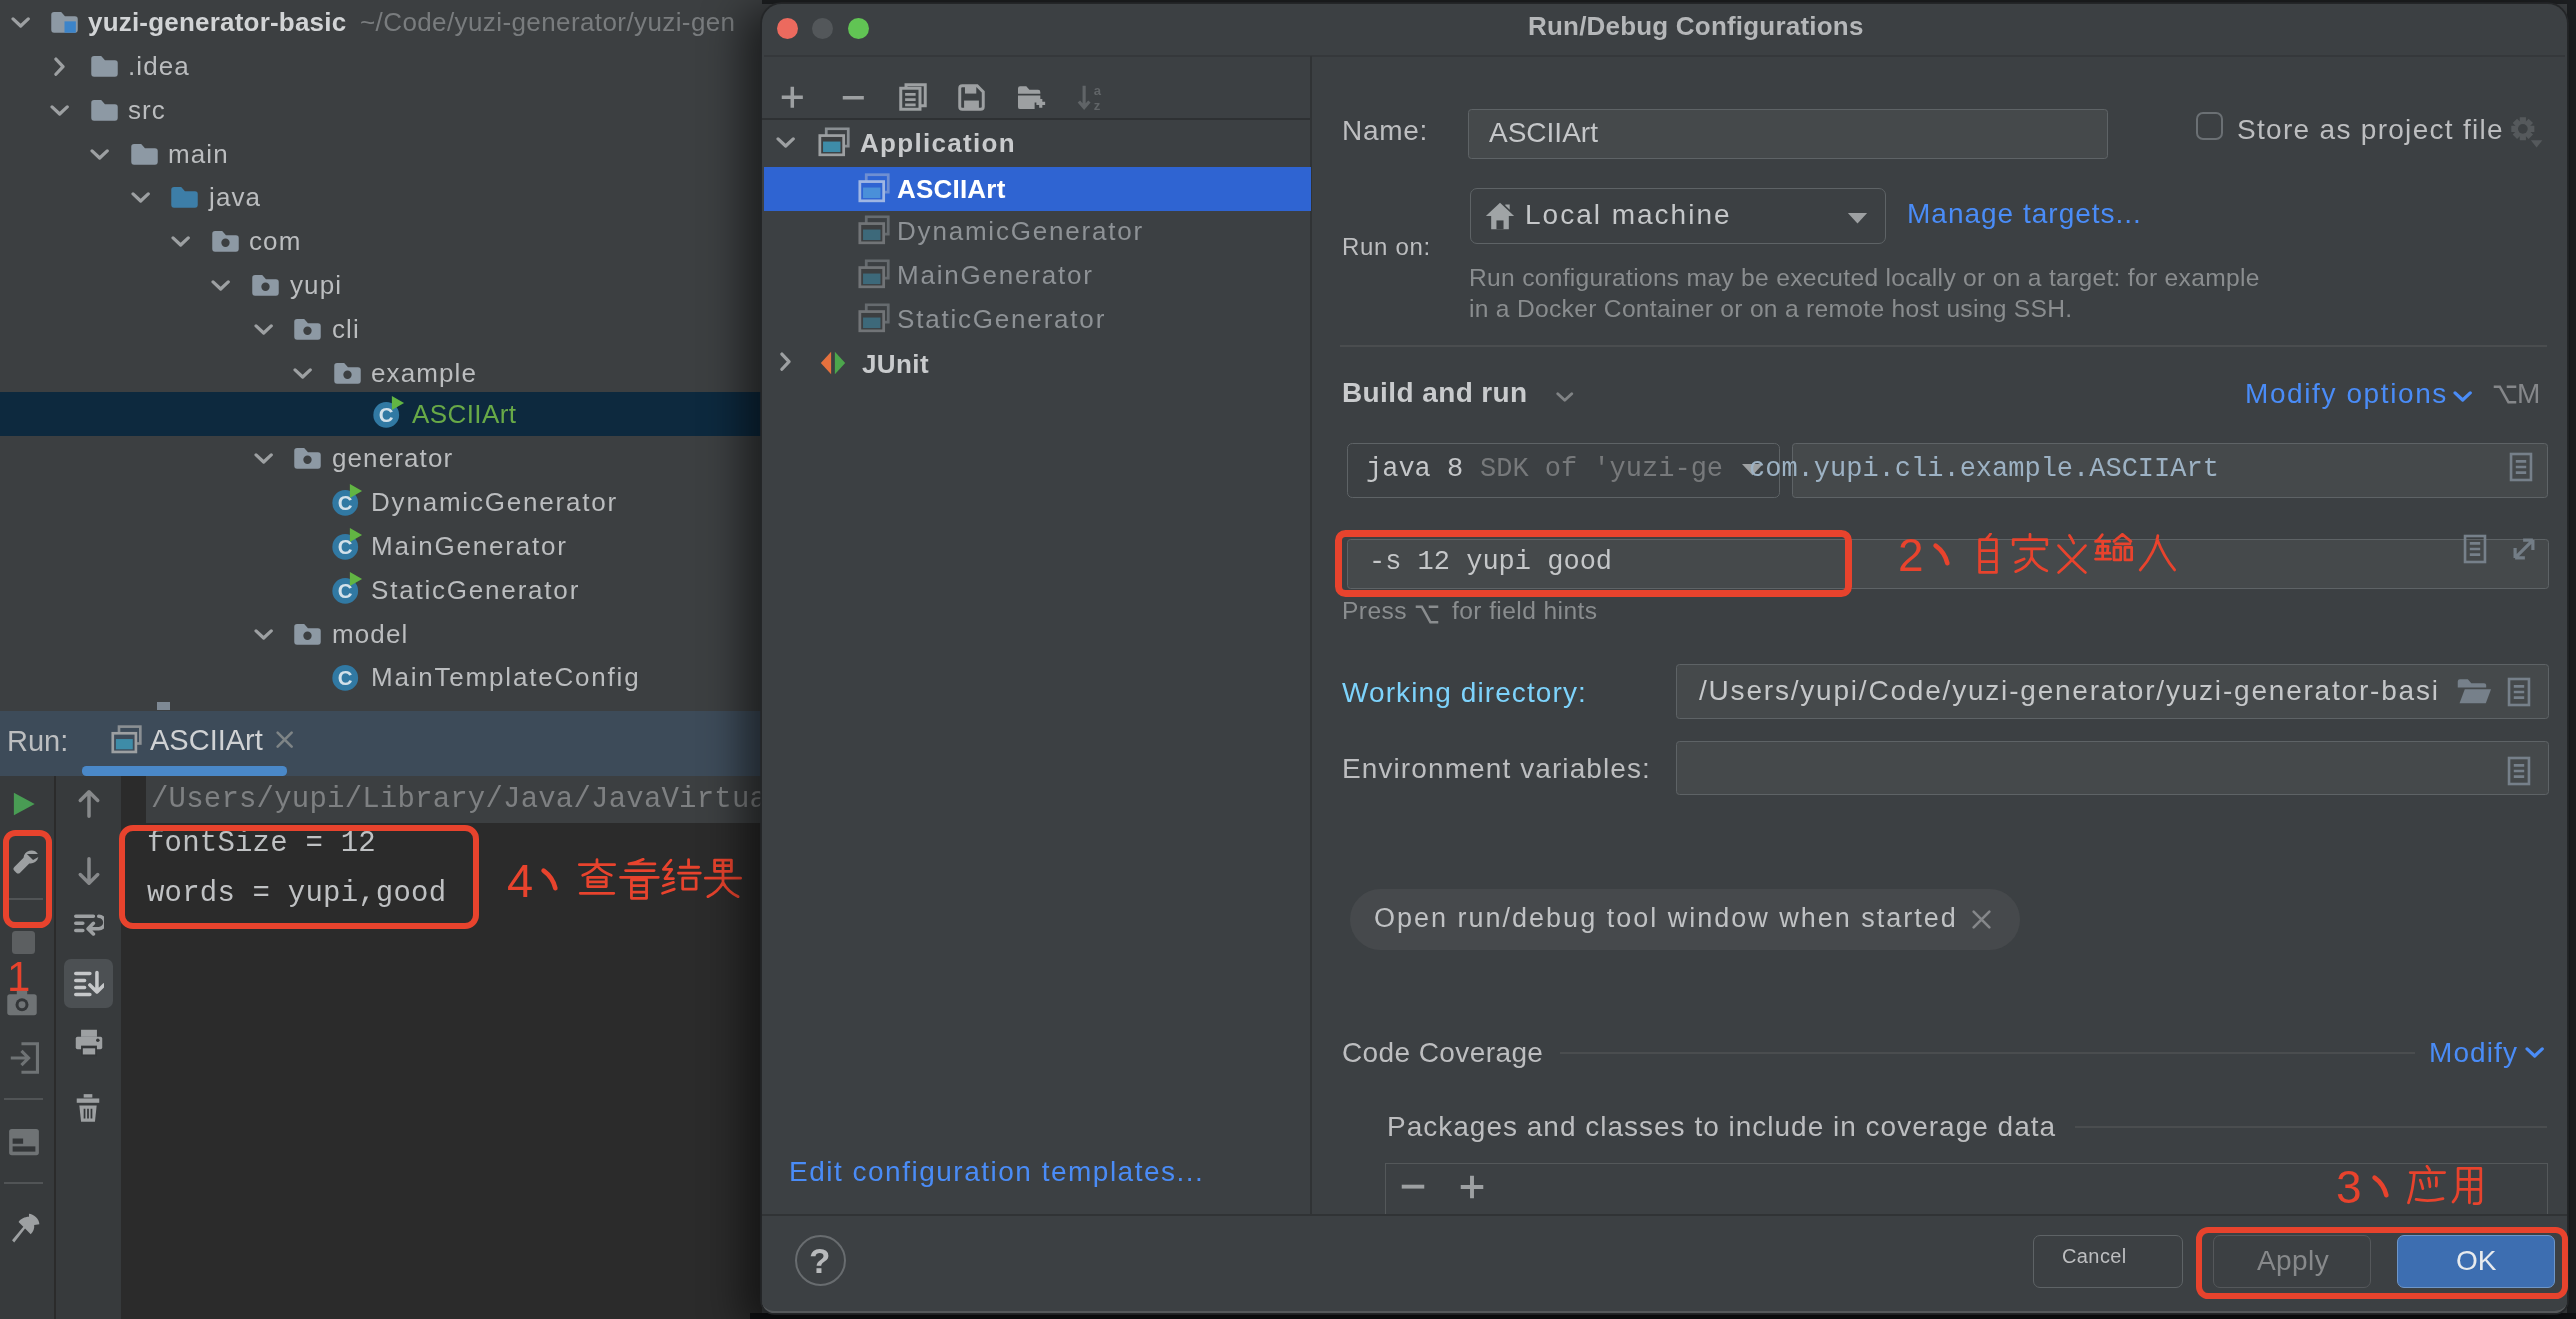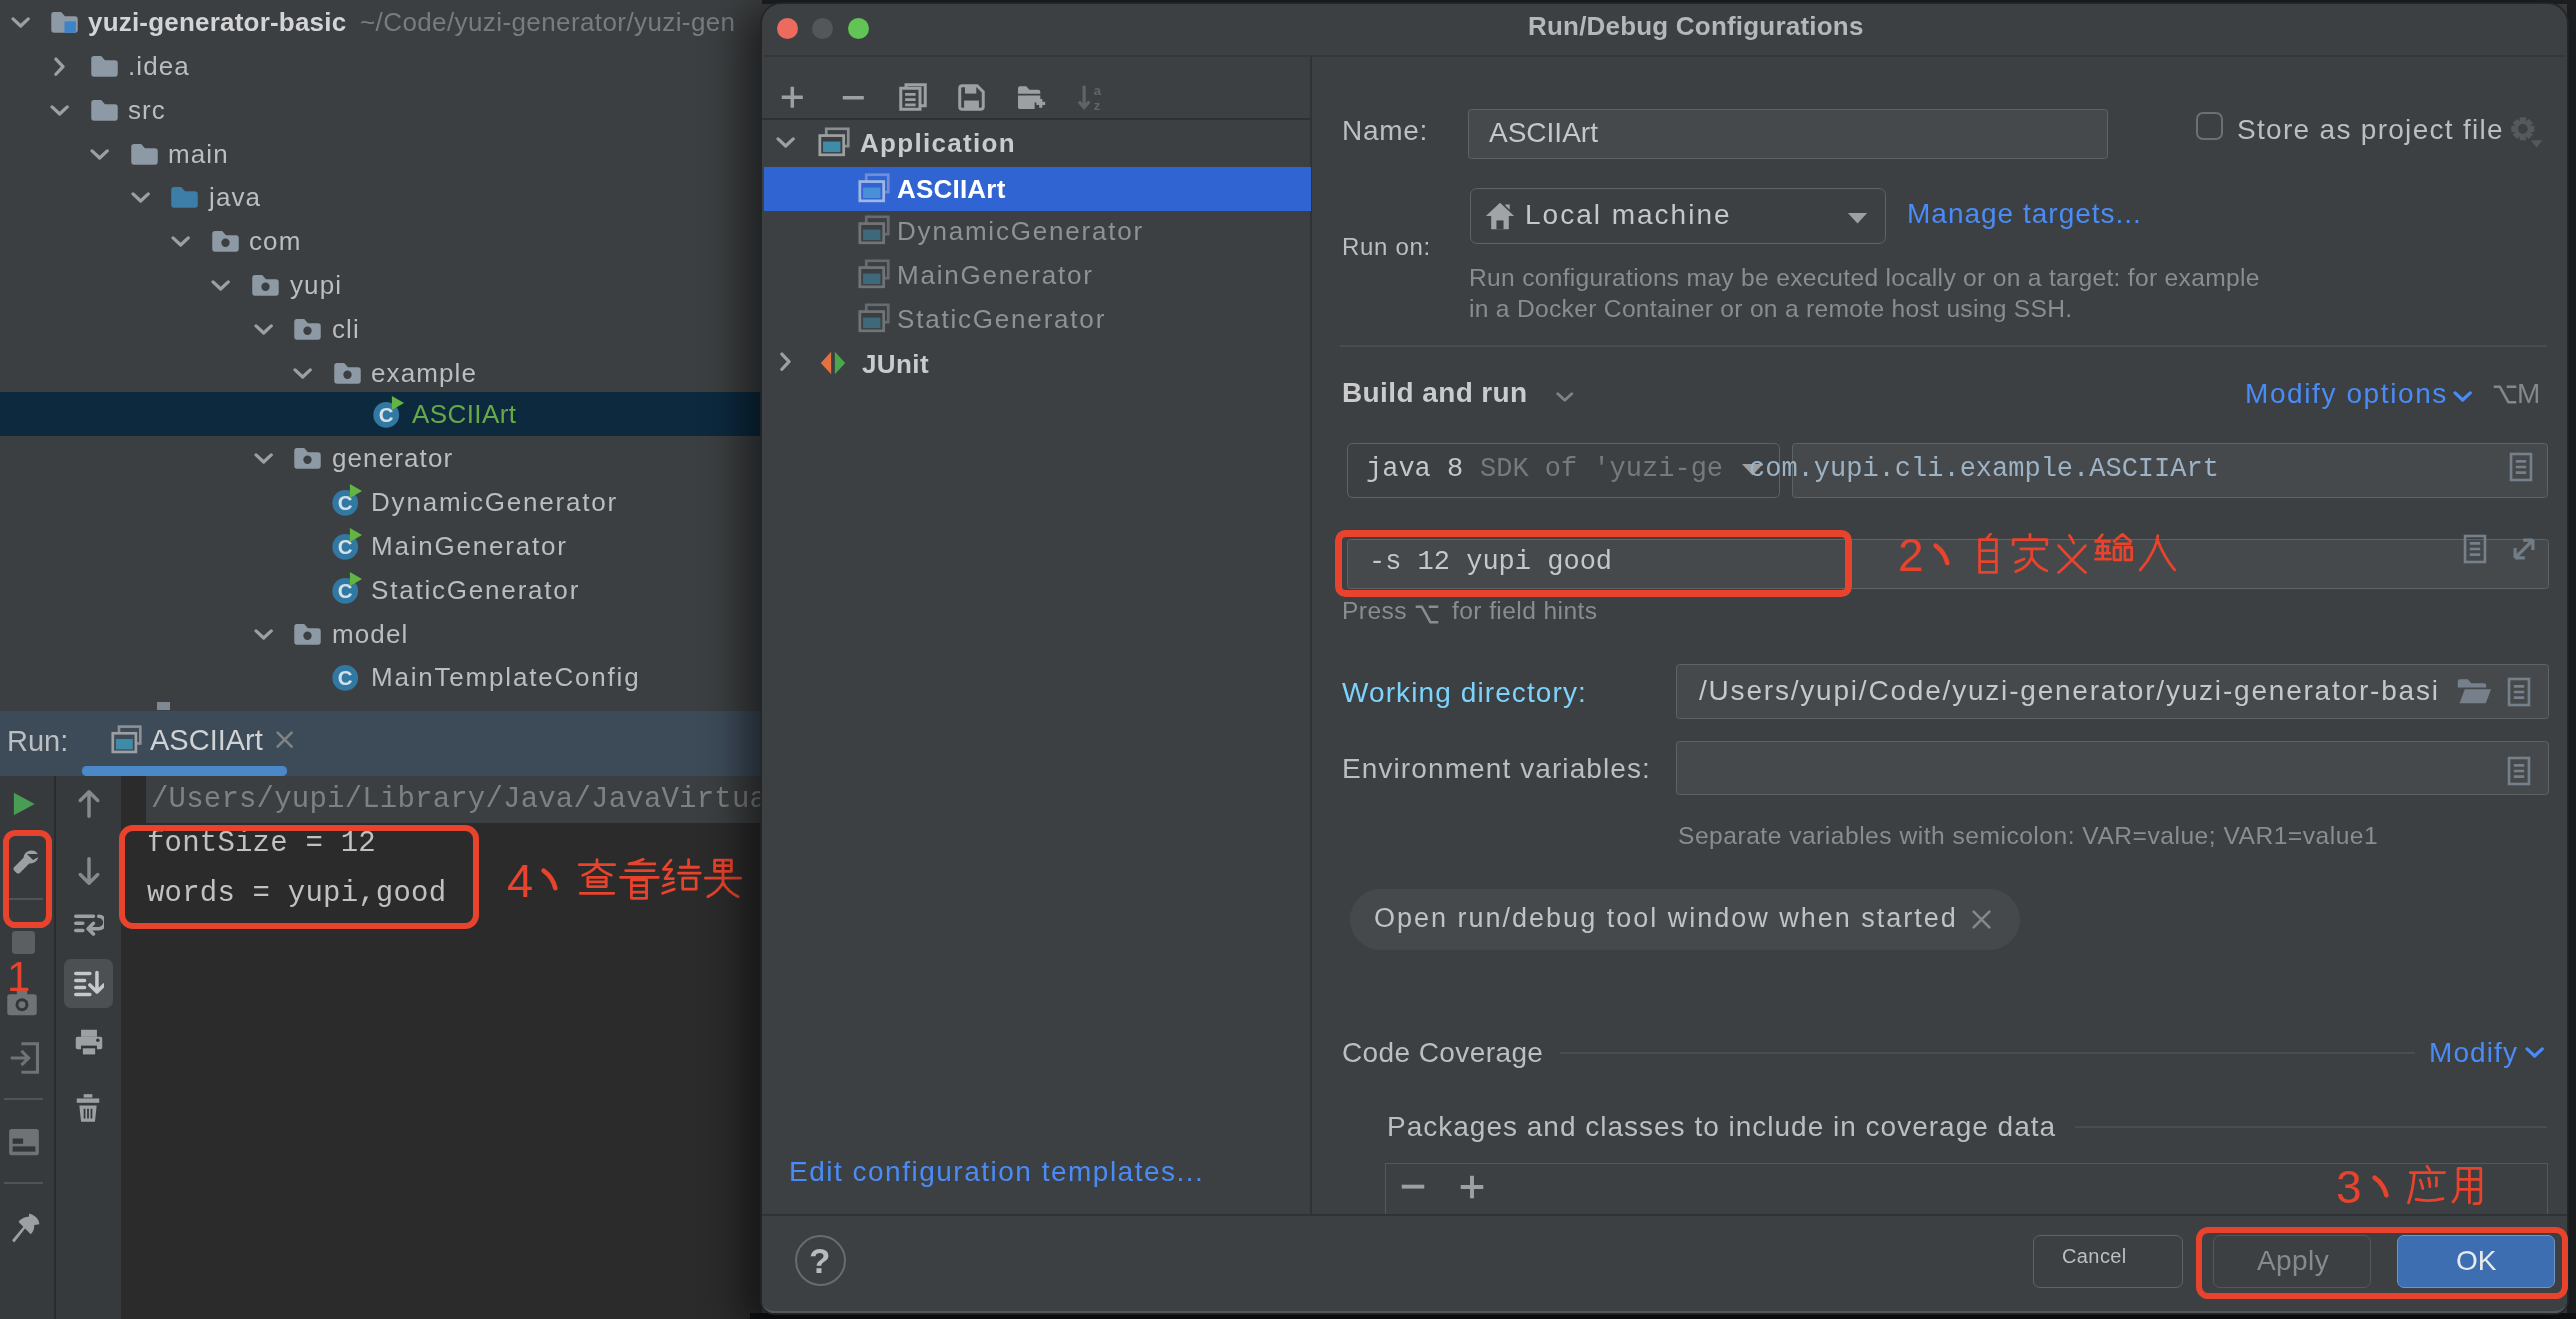--- a/index.html
+++ b/index.html
@@ -510,21 +510,20 @@
     </svg>
 <svg class="abs" style="left:2506px;top:676px" width="26" height="32" viewBox="0 0 30 36">
       <use href="#listicon"></use>
     </svg>
 
 <span class="abs" style="left:1342px;top:753px;font-size:28px;color:#BDBEC0;letter-spacing:1.1px;">Environment variables:</span>
 <div class="abs" style="left:1676px;top:741px;width:873px;height:54px;background:#45494B;border:1.8px solid #5E6366;border-radius:3.5px;box-sizing:border-box;"></div>
 <svg class="abs" style="left:2506px;top:755px" width="26" height="32" viewBox="0 0 30 36">
       <use href="#listicon"></use>
     </svg>
-<span class="abs" style="left:1678px;top:822px;font-size:24.6px;color:#8A8D8F;letter-spacing:0.5px;">Separate variables with semicolon: VAR=value; VAR1=value1</span>
 
 <div class="abs" style="left:1350px;top:889px;width:670px;height:61px;background:#46494C;border-radius:31px;"></div>
 <span class="abs" style="left:1374px;top:903px;font-size:27px;color:#C0C2C4;letter-spacing:2px;">Open run/debug tool window when started</span>
 <svg class="abs" style="left:1971px;top:909px" width="21" height="21" viewBox="0 0 24 24">
       <path d="M3 3 L21 21 M21 3 L3 21" stroke="#85878A" stroke-width="3" stroke-linecap="round"></path>
     </svg>
 
 <span class="abs" style="left:1342px;top:1037px;font-size:28px;color:#BDBEC0;letter-spacing:0.4px;">Code Coverage</span>
 <div class="abs" style="left:1560px;top:1052px;width:855px;height:1.8px;background:#4A4D4F;"></div>
 <span class="abs" style="left:2429px;top:1037px;font-size:28px;color:#4A8CF7;letter-spacing:1.1px;">Modify</span>

